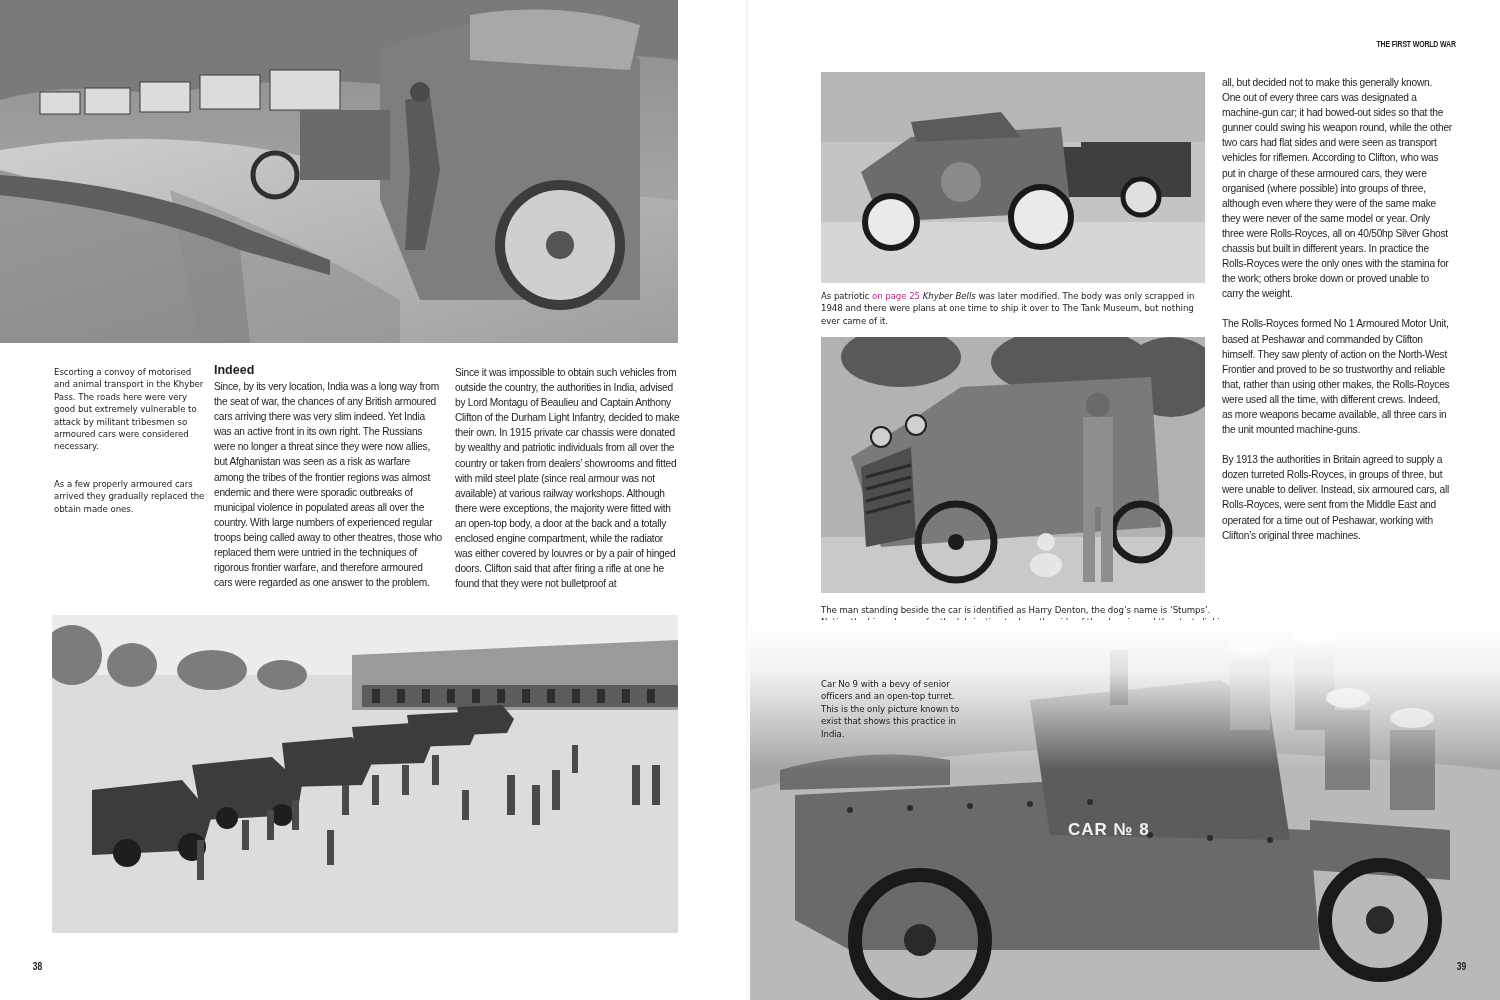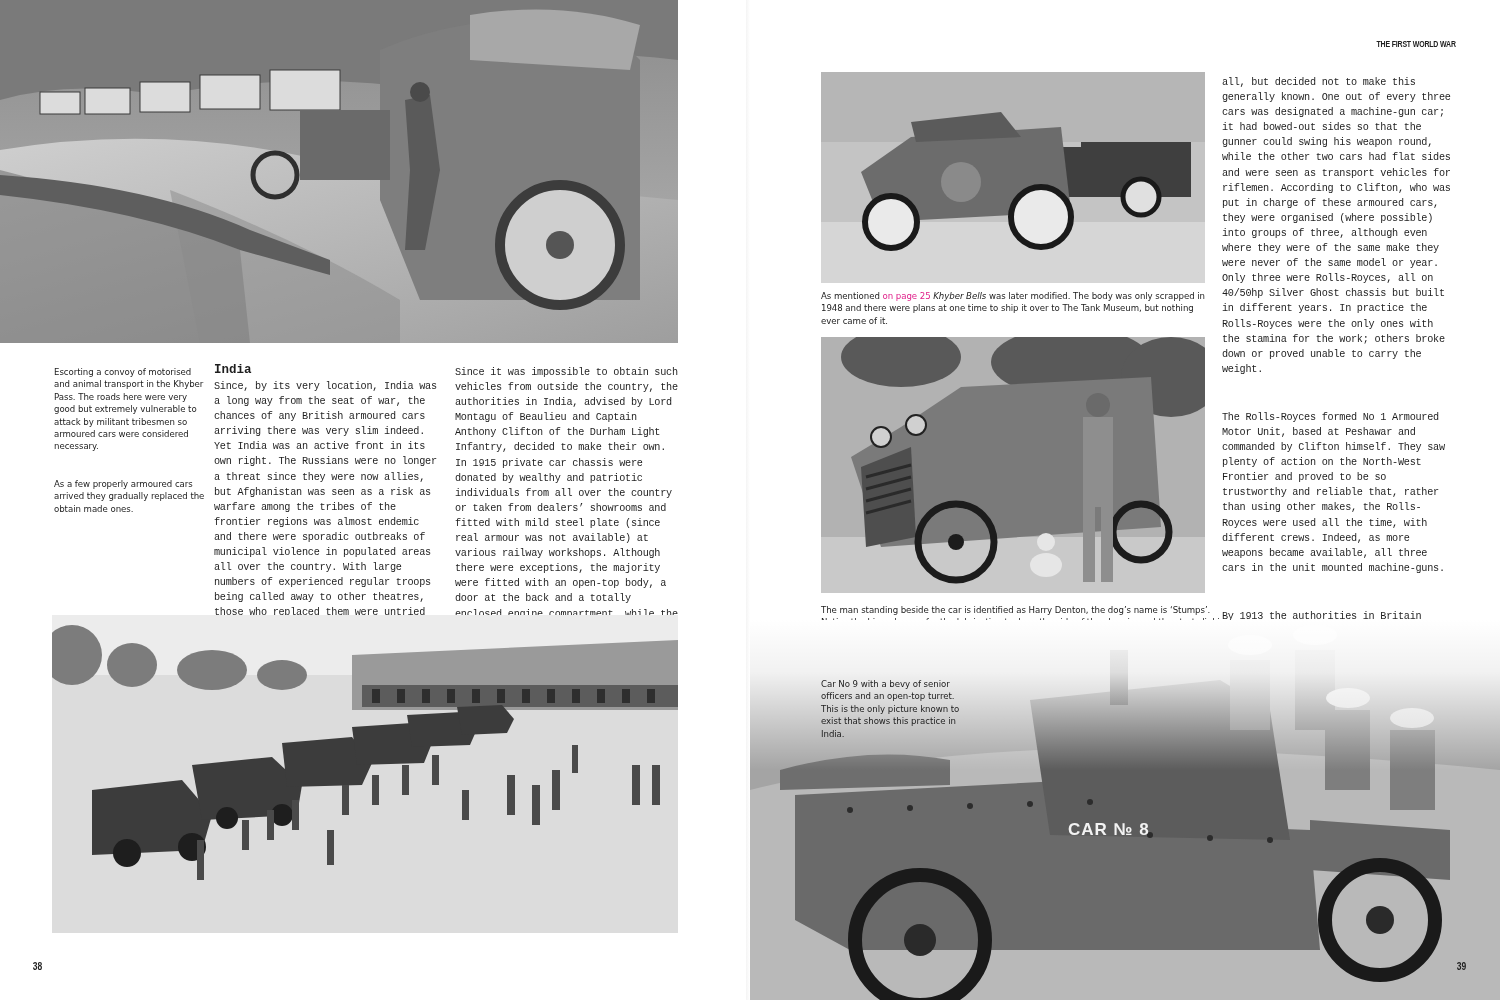--- a/index.html
+++ b/index.html
@@ -33,24 +33,24 @@
   .caption {
     position: absolute; font-size: 8.6px; line-height: 12.4px; color: #1c1c1c;
     font-family: "DejaVu Sans", sans-serif; letter-spacing: -0.05px;
   }
   .caption p { margin: 0; }
   .caption .link { color: #e0208a; }
   .caption i { font-style: italic; }
 
   .body-col {
     position: absolute; font-size: 10.2px; line-height: 15.1px; color: #1e1e1e;
-    font-family: Liberation Mono, monospace; letter-spacing: -0.25px;
+    font-family: Liberation Sans, sans-serif; letter-spacing: -0.25px;
   }
   .body-col p { margin: 0; }
-  .body-col p + p { margin-top: 33px; }
+  .body-col p + p { margin-top: 15px; }
   .heading {
     font-size: 12.5px; font-weight: bold; line-height: 16px; margin: 0 0 1px 0;
     letter-spacing: 0;
   }
 
   .running-head {
     position: absolute; right: 44px; top: 39px; font-size: 8.5px; font-weight: bold;
     letter-spacing: -0.2px; font-family: "Liberation Sans", sans-serif; color: #222;
     transform: scaleX(0.82); transform-origin: right center;
   }
@@ -107,21 +107,21 @@
 </div>
 
 <div class="caption" style="left:54px; top:366px; width:150px;">
   <p>Escorting a convoy of motorised and animal transport in the Khyber Pass. The roads here were very good but extremely vulnerable to attack by militant tribesmen so armoured cars were considered necessary.</p>
 </div>
 <div class="caption" style="left:54px; top:478px; width:152px;">
   <p>As a few properly armoured cars arrived they gradually replaced the obtain made ones.</p>
 </div>
 
 <div class="body-col" style="left:214px; top:362px; width:228px;">
-  <div class="heading">India</div>
+  <div class="heading">Indeed</div>
   <p>Since, by its very location, India was a long way from the seat of war, the chances of any British armoured cars arriving there was very slim indeed. Yet India was an active front in its own right. The Russians were no longer a threat since they were now allies, but Afghanistan was seen as a risk as warfare among the tribes of the frontier regions was almost endemic and there were sporadic outbreaks of municipal violence in populated areas all over the country. With large numbers of experienced regular troops being called away to other theatres, those who replaced them were untried in the techniques of rigorous frontier warfare, and therefore armoured cars were regarded as one answer to the problem.</p>
 </div>
 <div class="body-col" style="left:455px; top:365px; width:226px;">
   <p>Since it was impossible to obtain such vehicles from outside the country, the authorities in India, advised by Lord Montagu of Beaulieu and Captain Anthony Clifton of the Durham Light Infantry, decided to make their own. In 1915 private car chassis were donated by wealthy and patriotic individuals from all over the country or taken from dealers’ showrooms and fitted with mild steel plate (since real armour was not available) at various railway workshops. Although there were exceptions, the majority were fitted with an open-top body, a door at the back and a totally enclosed engine compartment, while the radiator was either covered by louvres or by a pair of hinged doors. Clifton said that after firing a rifle at one he found that they were not bulletproof at</p>
 </div>
 <div class="body-col" style="left:1222px; top:75px; width:230px;">
   <p>all, but decided not to make this generally known. One out of every three cars was designated a machine-gun car; it had bowed-out sides so that the gunner could swing his weapon round, while the other two cars had flat sides and were seen as transport vehicles for riflemen. According to Clifton, who was put in charge of these armoured cars, they were organised (where possible) into groups of three, although even where they were of the same make they were never of the same model or year. Only three were Rolls-Royces, all on 40/50hp Silver Ghost chassis but built in different years. In practice the Rolls-Royces were the only ones with the stamina for the work; others broke down or proved unable to carry the weight.</p>
   <p>The Rolls-Royces formed No 1 Armoured Motor Unit, based at Peshawar and commanded by Clifton himself. They saw plenty of action on the North-West Frontier and proved to be so trustworthy and reliable that, rather than using other makes, the Rolls-Royces were used all the time, with different crews. Indeed, as more weapons became available, all three cars in the unit mounted machine-guns.</p>
   <p>By 1913 the authorities in Britain agreed to supply a dozen turreted Rolls-Royces, in groups of three, but were unable to deliver. Instead, six armoured cars, all Rolls-Royces, were sent from the Middle East and operated for a time out of Peshawar, working with Clifton’s original three machines.</p>
 </div>
@@ -204,21 +204,21 @@
 
     <path d="M40 100 L90 65 L240 55 L250 140 L60 150 Z" fill="#6c6c6c"></path>
     <path d="M90 50 L180 40 L200 65 L95 70 Z" fill="#5b5b5b"></path>
     <circle cx="70" cy="150" r="26" fill="#eaeaea" stroke="#1a1a1a" stroke-width="6"></circle>
     <circle cx="220" cy="145" r="30" fill="#eaeaea" stroke="#1a1a1a" stroke-width="6"></circle>
     <circle cx="320" cy="125" r="18" fill="#e0e0e0" stroke="#1a1a1a" stroke-width="5"></circle>
     <circle cx="140" cy="110" r="20" fill="#8a8a8a"></circle>
   </svg>
 </div>
 <div class="caption" style="left:821px; top:290px; width:390px;">
-  <p><span>As mentioned </span><span class="link">on page 25</span> <i>Khyber Bells</i><span> was later modified. The body was only scrapped in 1948 and there were plans at one time to ship it over to The Tank Museum, but nothing ever came of it.</span></p>
+  <p><span>As patriotic </span><span class="link">on page 25</span> <i>Khyber Bells</i><span> was later modified. The body was only scrapped in 1948 and there were plans at one time to ship it over to The Tank Museum, but nothing ever came of it.</span></p>
 </div>
 
 <div class="photo" id="photo-denton">
   <svg viewBox="0 0 384 256" preserveAspectRatio="none">
     <rect width="384" height="256" fill="#b2b2b2"></rect>
     <g fill="#595959">
       <ellipse cx="80" cy="20" rx="60" ry="30"></ellipse>
       <ellipse cx="250" cy="25" rx="80" ry="35"></ellipse>
       <ellipse cx="350" cy="40" rx="50" ry="40"></ellipse>
     </g>

